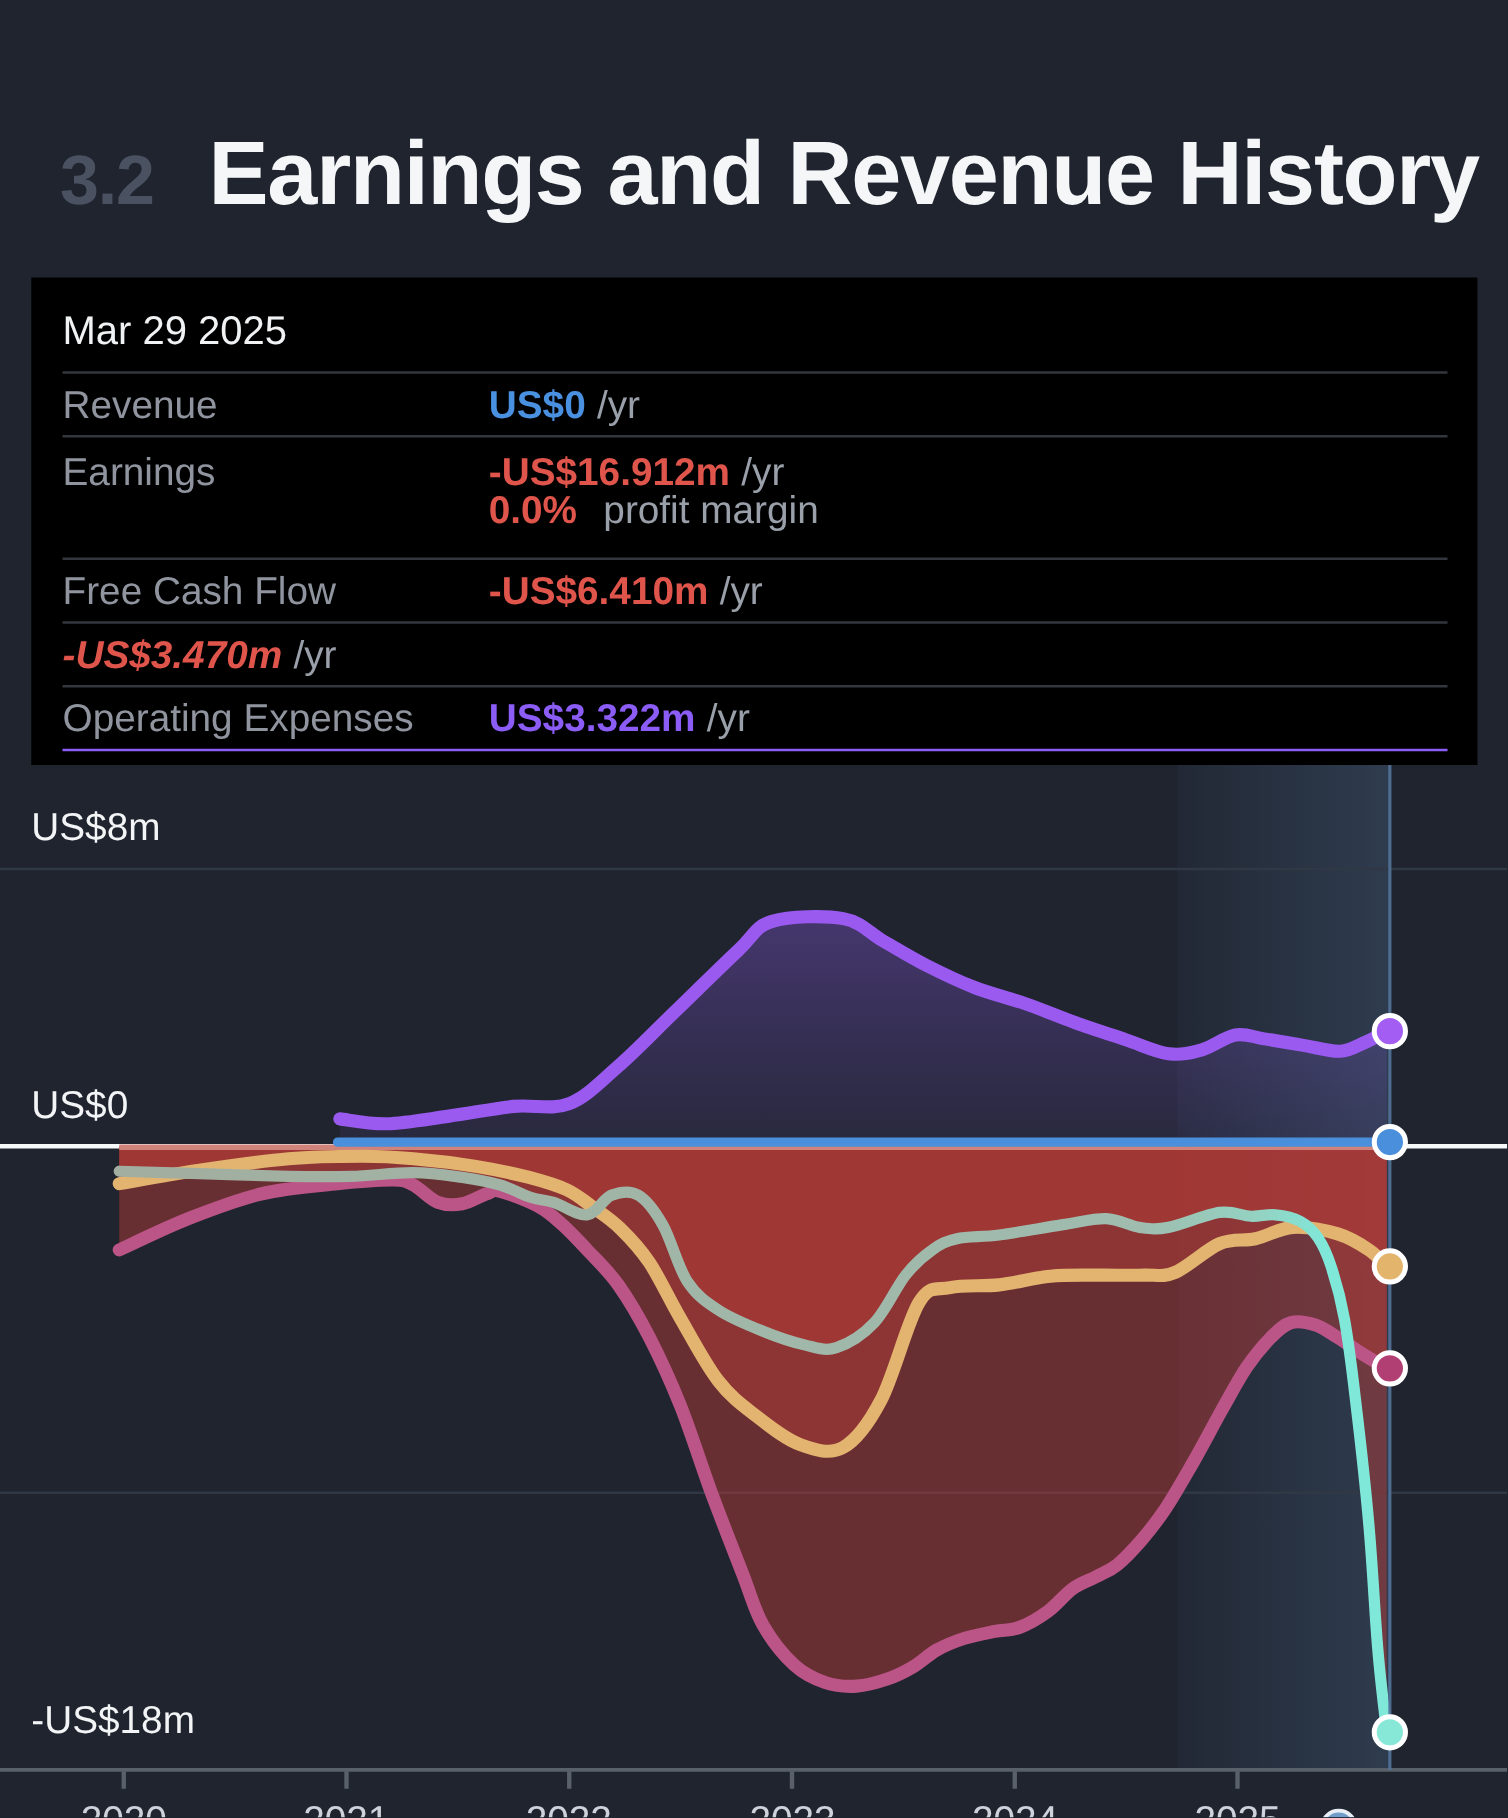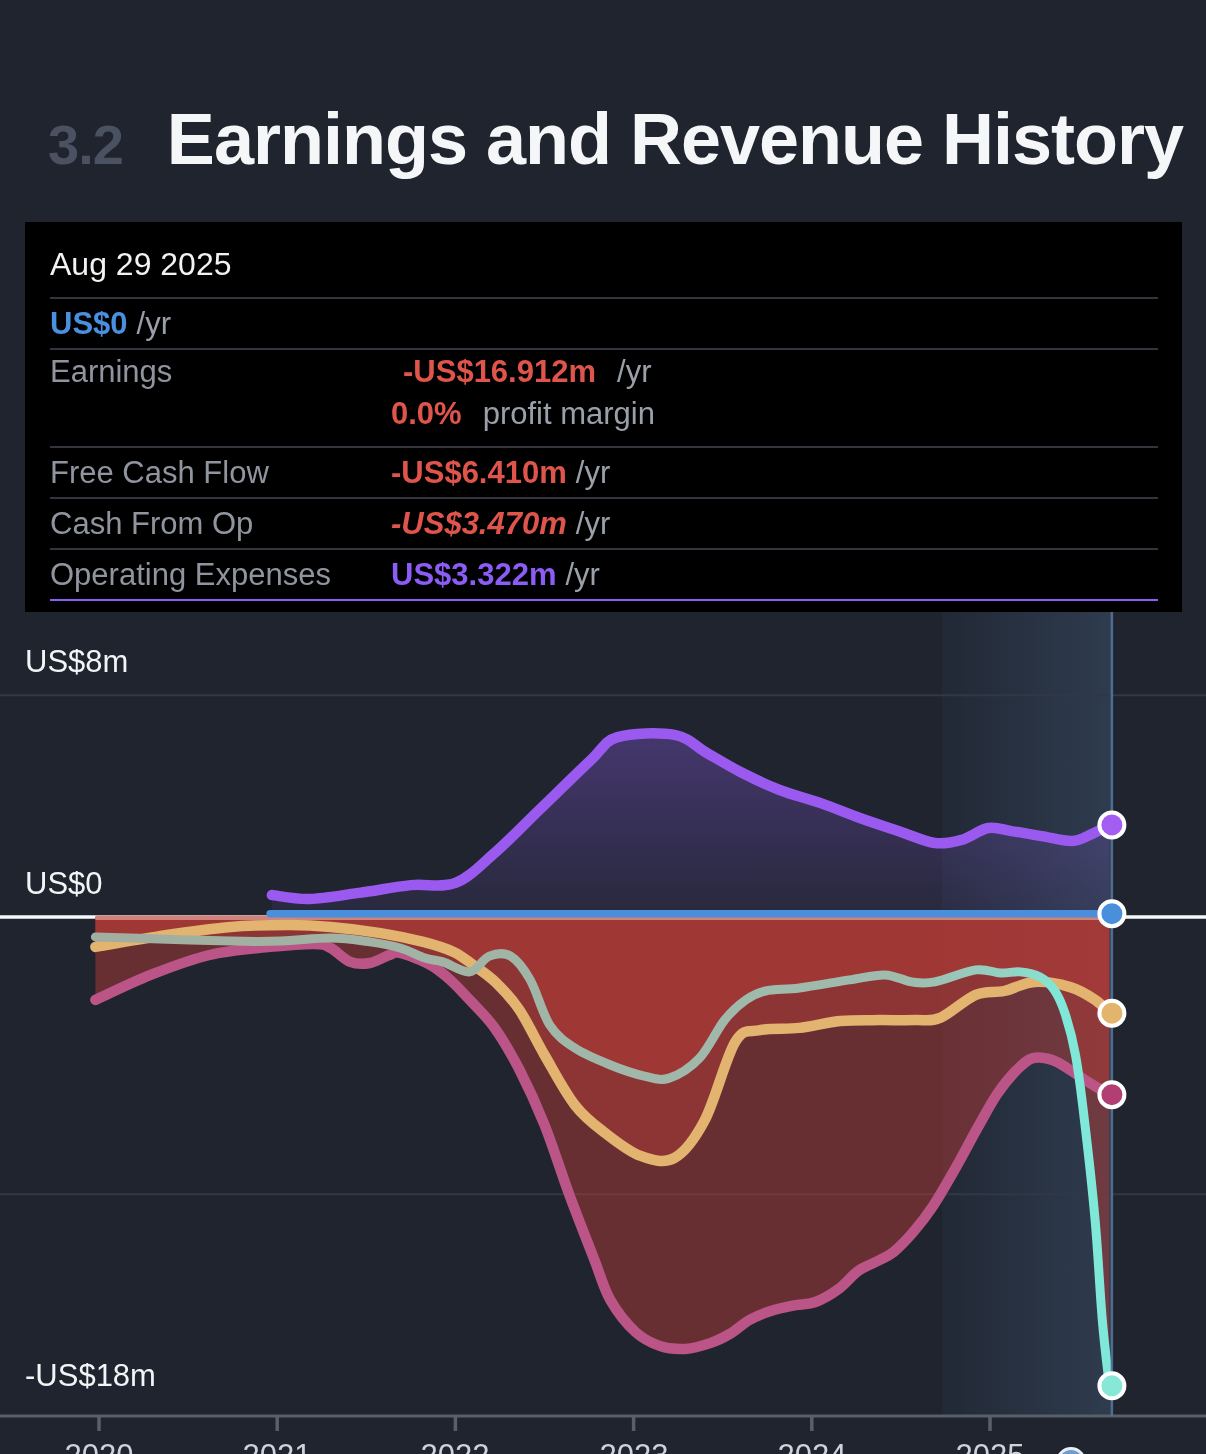--- a/index.html
+++ b/index.html
@@ -9,21 +9,21 @@
   
   .header{position:absolute;top:98px;left:48px;display:flex;align-items:baseline;gap:44px;}
   .section-num{font-size:56px;font-weight:700;color:#4a5262;letter-spacing:-1px;}
   .page-title{font-size:72px;font-weight:700;color:#f4f6f8;letter-spacing:-1px;}
 
   
   .panel{position:absolute;left:25px;top:222px;width:1157px;height:390px;background:#000;
          box-sizing:border-box;padding:14px 24px 0 25px;}
   .p-date{font-size:32px;color:#f0f2f4;padding:10px 0 14px 0;border-bottom:2px solid #33363d;}
   .p-row{display:flex;align-items:center;min-height:49px;border-bottom:2px solid #33363d;font-size:31px;}
-  .p-row.tall{flex-wrap:wrap;min-height:96px;align-content:center;gap:12px;}
+  .p-row.tall{flex-wrap:wrap;min-height:96px;align-content:center;}
   .p-label{width:341px;color:#8f949e;flex:none;}
   .p-val{font-weight:700;}
   .p-suffix{color:#9aa0aa;font-weight:400;margin-left:9px;}
   .v-blue{color:#4a90e0;}
   .v-red{color:#e0554b;}
   .v-purple{color:#8b5cf6;}
   .sub-line{width:100%;padding-left:341px;box-sizing:border-box;margin-top:-6px;padding-bottom:10px;}
   .sub-gray{color:#9aa0aa;font-weight:400;margin-left:21px;}
 
   
@@ -35,42 +35,42 @@
 <body>
 
 <div class="stage">
 
   <div class="header">
     <span class="section-num">3.2</span>
     <span class="page-title">Earnings and Revenue History</span>
   </div>
 
   <div class="panel">
-    <div class="p-date">Aug 29 2025</div>
+    <div class="p-date">Mar 29 2025</div>
 
     <div class="p-row">
+      <span class="p-label">Revenue</span>
       <span class="p-val v-blue" style="color: rgb(74, 144, 224);">US$0</span>
       <span class="p-suffix">/yr</span>
     </div>
 
     <div class="p-row tall">
       <span class="p-label">Earnings</span>
       <span class="p-val v-red" style="color: rgb(224, 85, 75);">-US$16.912m</span>
       <span class="p-suffix">/yr</span>
       <span class="sub-line"><span class="p-val v-red">0.0%</span><span class="sub-gray">profit margin</span></span>
     </div>
 
     <div class="p-row">
       <span class="p-label">Free Cash Flow</span>
       <span class="p-val v-red" style="color: rgb(224, 85, 75);">-US$6.410m</span>
       <span class="p-suffix">/yr</span>
     </div>
 
     <div class="p-row">
-      <span class="p-label">Cash From Op</span>
       <span class="p-val v-red" style="color: rgb(224, 85, 75); font-style: italic;">-US$3.470m</span>
       <span class="p-suffix">/yr</span>
     </div>
 
     <div class="p-row" style="border-bottom:2px solid #8b5cf6;">
       <span class="p-label">Operating Expenses</span>
       <span class="p-val v-purple" style="color: rgb(139, 92, 246);">US$3.322m</span>
       <span class="p-suffix">/yr</span>
     </div>
   </div>

